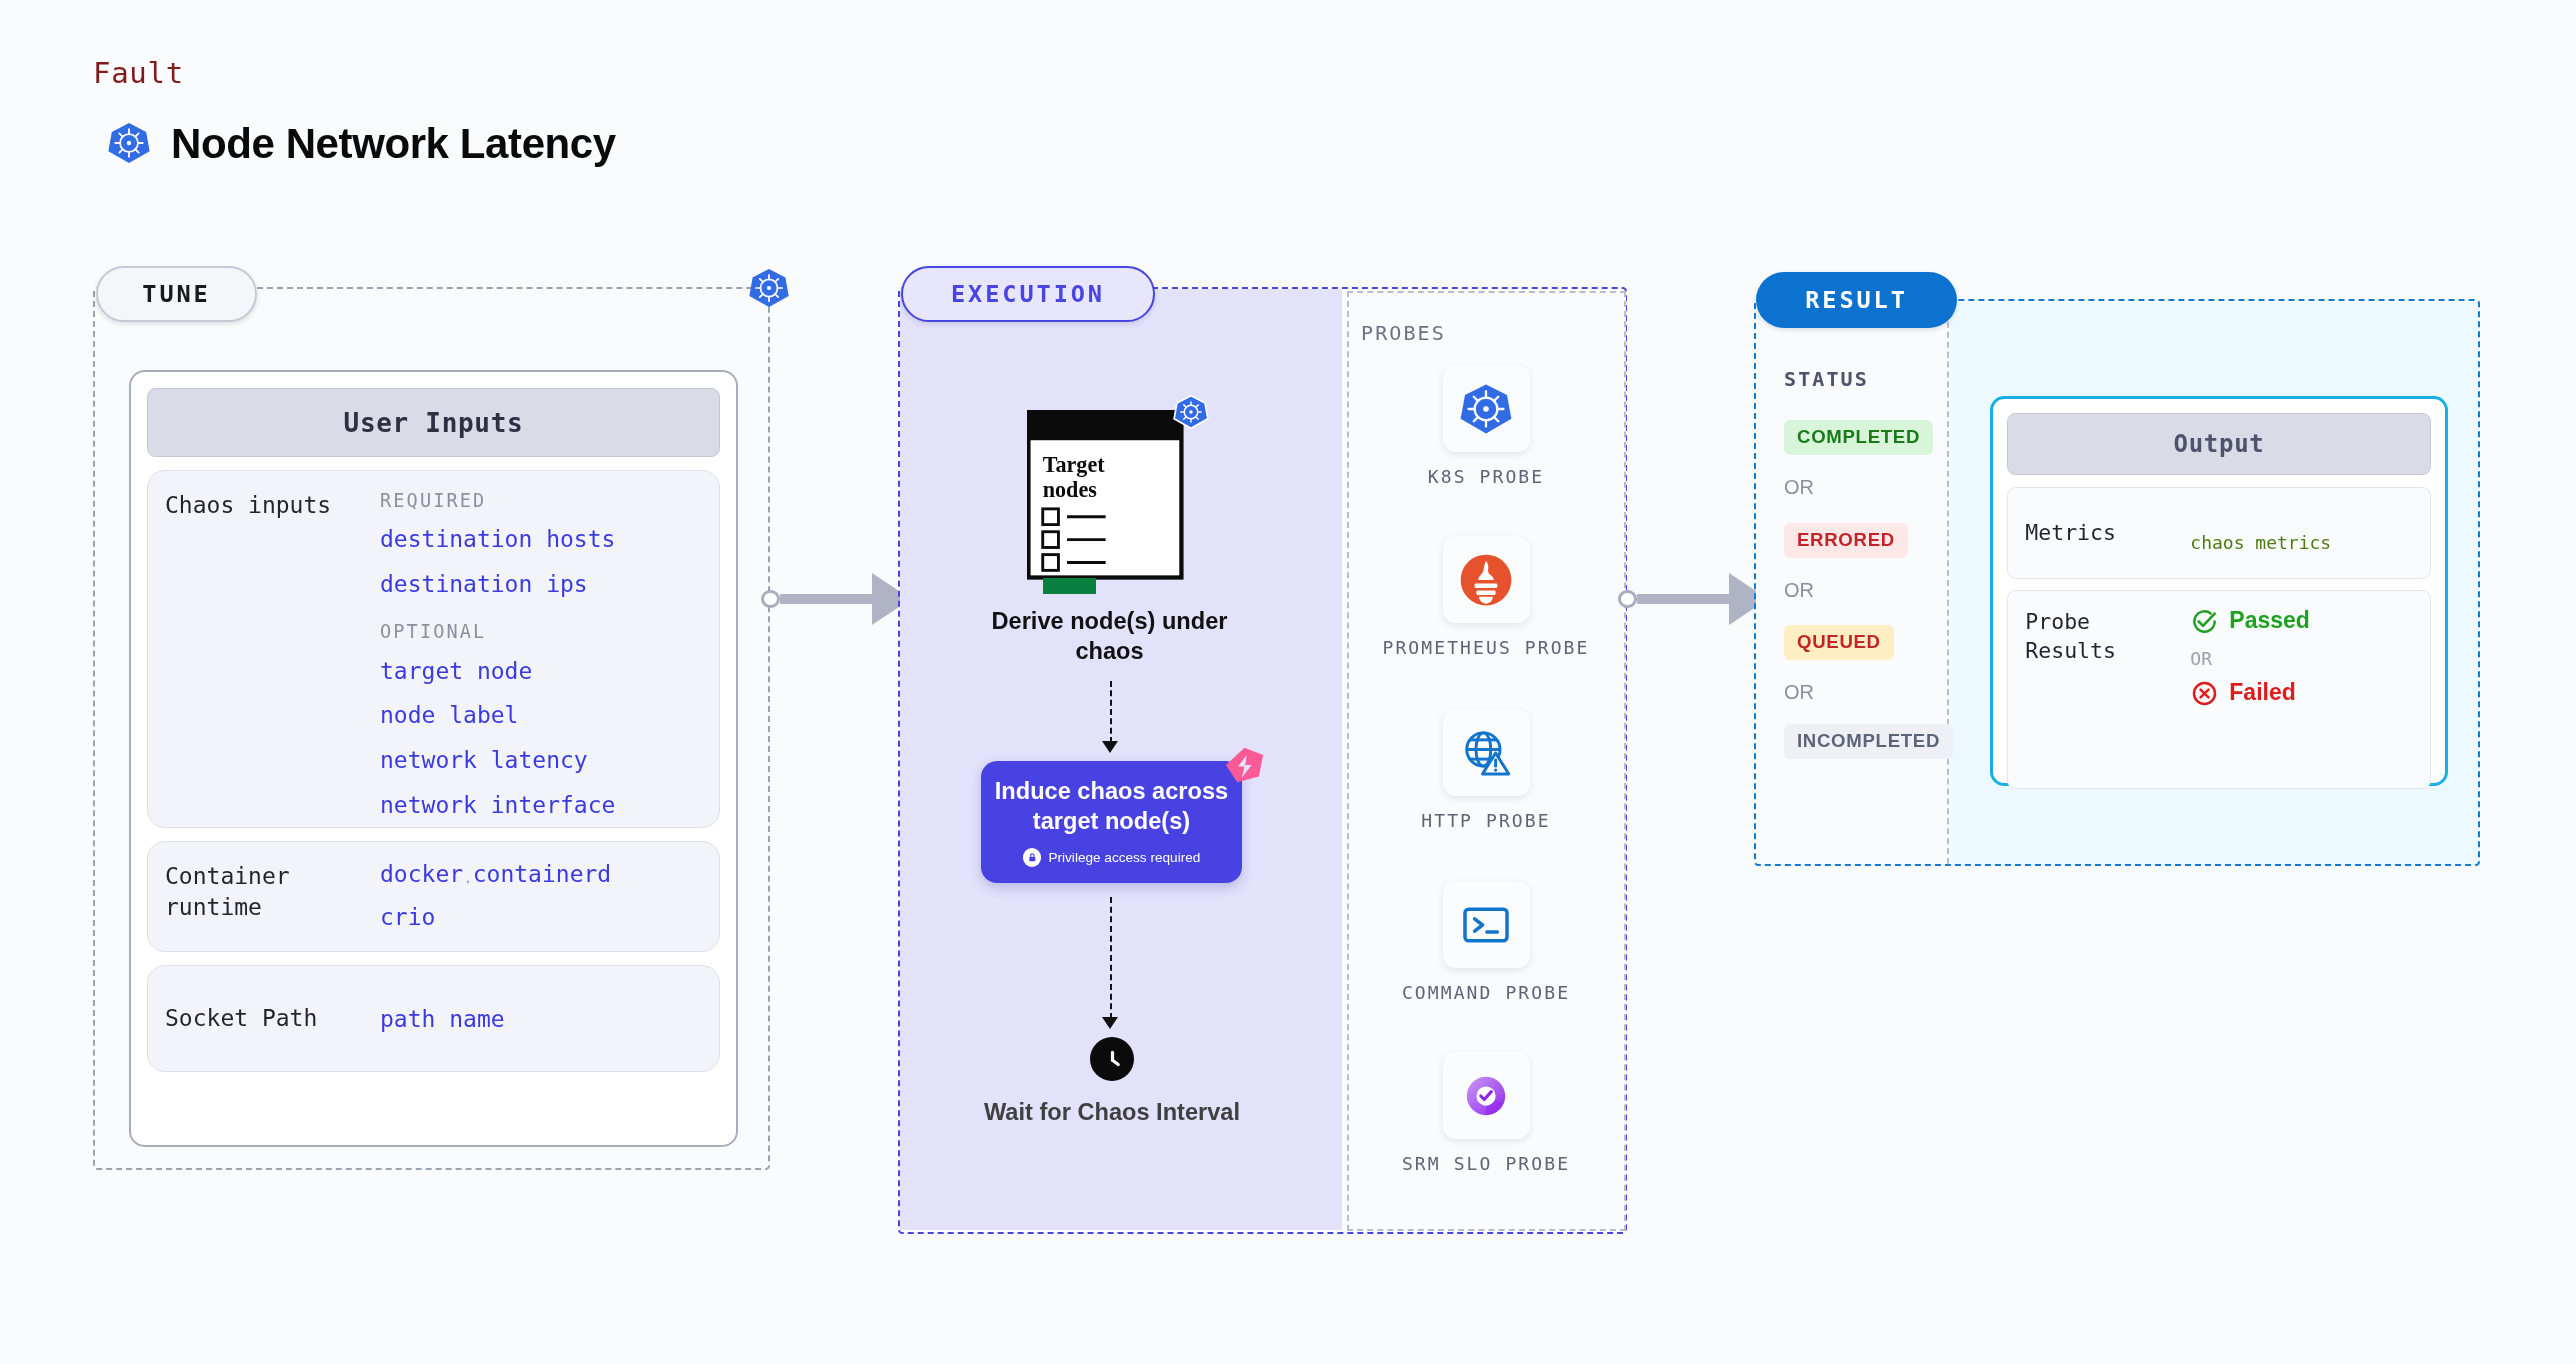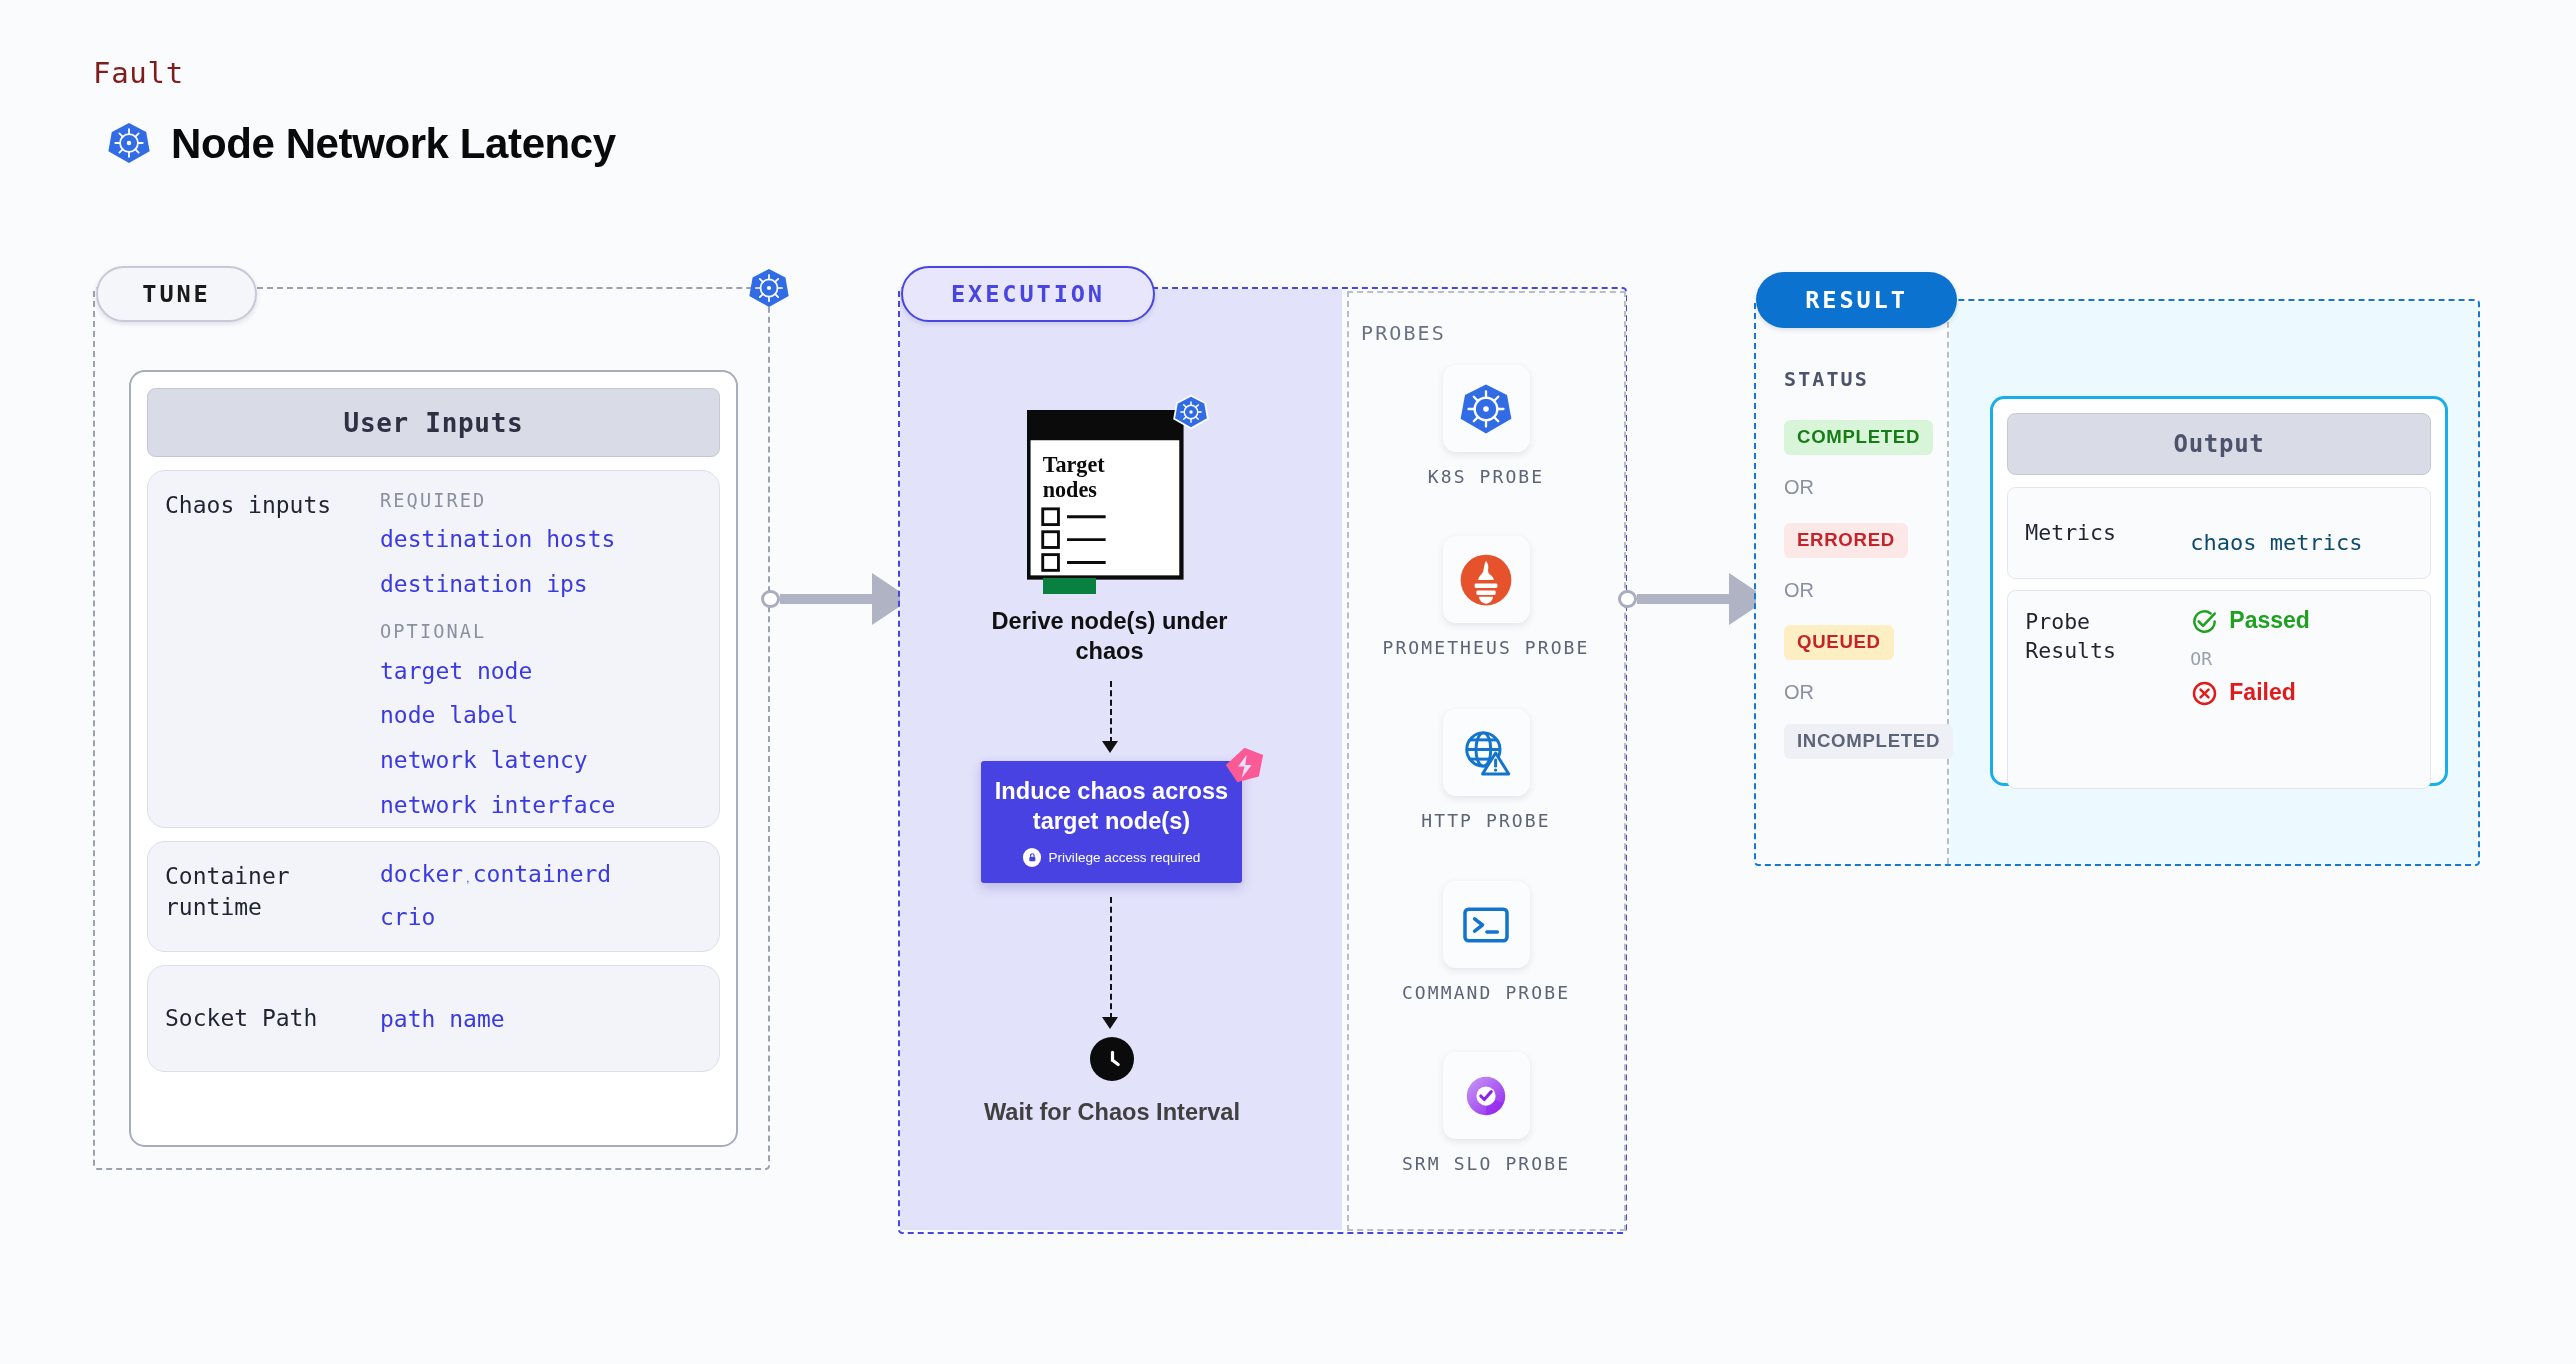--- a/index.html
+++ b/index.html
@@ -150,21 +150,21 @@
     border-left: 2.9px dashed #111;
   }
   .flow-head {
     position: absolute; width: 0; height: 0;
     border-left: 8.6px solid transparent; border-right: 8.6px solid transparent;
     border-top: 12px solid #111;
   }
   #induce-box {
     position: absolute; left: 981px; top: 761px;
     width: 261px; height: 122px;
-    background: #4842e2; border-radius: 3px;
+    background: #4842e2; border-radius: 16px;
     display: flex; flex-direction: column; align-items: center; justify-content: center;
     box-shadow: 0 4.3px 11.5px rgba(45,40,150,.22);
   }
   #induce-text {
     color: #fff; font-size: 23.6px; font-weight: bold;
     text-align: center; line-height: 1.25;
   }
   #induce-priv {
     margin-top: 11.5px; display: flex; align-items: center; gap: 7.2px;
     color: #fff; font-size: 13.6px;
@@ -231,21 +231,21 @@
     background: #fafbfd; border: 1.4px solid #e2e5ee; border-radius: 8.6px;
     display: flex; padding: 15.8px 17px;
   }
   .out-label {
     width: 165px; flex: none;
     font-family: "DejaVu Sans Mono", monospace;
     font-size: 21.5px; color: #1f2430; line-height: 1.35;
   }
   .out-value {
     font-family: "DejaVu Sans Mono", monospace;
-    font-size: 22px; color: #0c4a6e; margin-top: 20px;
+    font-size: 18px; color: #4d7c0f; margin-top: 20px;
   }
   .res-line { display: flex; align-items: flex-start; gap: 10px; }
   .res-text { font-size: 23px; font-weight: bold; }
   .res-or { font-family:"DejaVu Sans Mono", monospace; font-size: 18px; color:#9aa0ae; margin: 10px 0; }
 
   
   .conn { position: absolute; display: flex; align-items: center; }
   .conn-dot {
     width: 18.6px; height: 18.6px; border-radius: 50%;
     background: #fff; border: 3.6px solid #a9adbe; flex: none;

